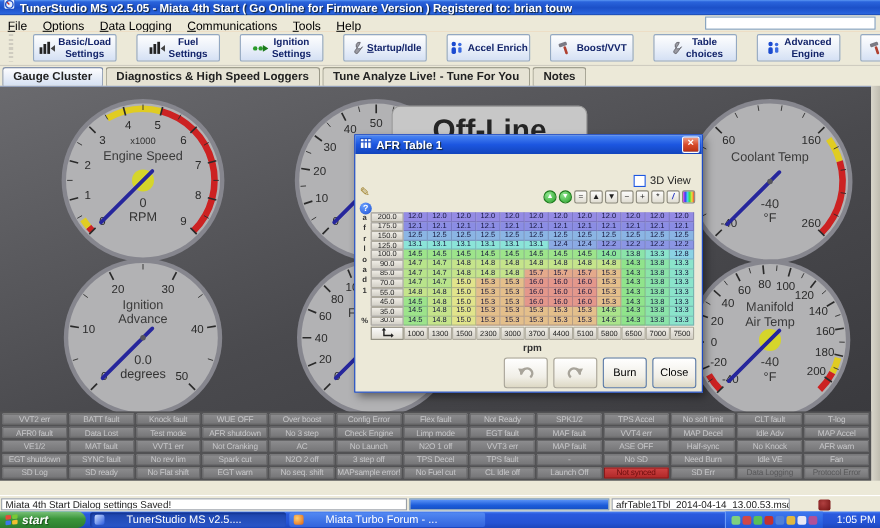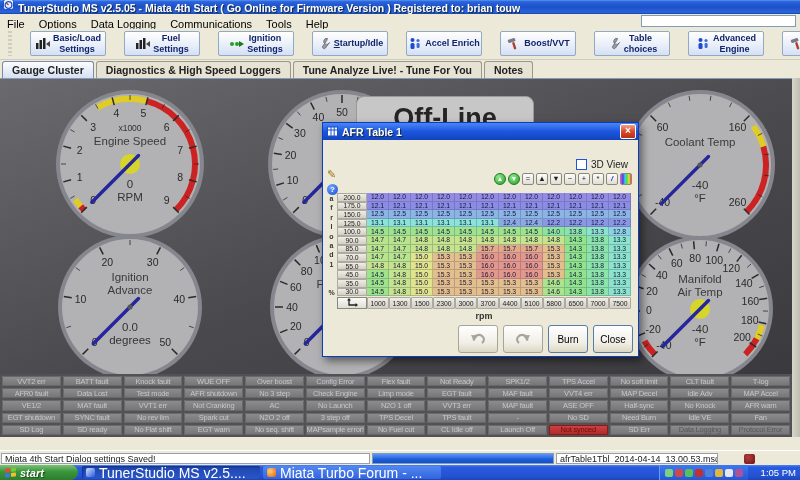--- a/index.html
+++ b/index.html
@@ -60,22 +60,22 @@
   #sb-icon{position:absolute;left:744px;top:3px;width:11px;height:10px;background:radial-gradient(circle at 40% 35%,#b04040,#701212);border-radius:2px;}
   #taskbar{position:absolute;left:0;top:465px;width:100%;height:15px;
     background:linear-gradient(180deg,#4d84f4 0%,#2a5ade 15%,#2453d4 70%,#1c46bc 100%);}
   #startbtn{position:absolute;left:0;top:0;height:15px;width:78px;
     background:linear-gradient(180deg,#79c279,#3a953a 45%,#2c7e2e);border-radius:0 8px 8px 0;display:flex;align-items:center;
     gap:4px;padding-left:5px;box-sizing:border-box;color:#fff;font-weight:bold;font-style:italic;font-size:11px;
     text-shadow:1px 1px 1px #1a4a1a;cursor:pointer;}
   #winflag{display:inline-grid;grid-template-columns:5px 5px;gap:1px;transform:skewY(-6deg);}
   #winflag i{width:5px;height:4px;border-radius:1px;}
   #tasks{position:absolute;left:82px;top:1px;display:flex;gap:3px;}
-  .task{width:178px;height:13px;border-radius:2px;display:flex;align-items:center;gap:4px;padding:0 4px;box-sizing:border-box;
-    color:#fff;font-size:14px;white-space:nowrap;overflow:hidden;cursor:pointer;background:linear-gradient(180deg,#5288f2,#3264dd);}
+  .task{width:178px;height:13px;border-radius:2px;display:flex;align-items:center;gap:20px;padding:0 4px;box-sizing:border-box;
+    color:#fff;font-size:10px;white-space:nowrap;overflow:hidden;cursor:pointer;background:linear-gradient(180deg,#5288f2,#3264dd);}
   .task.active{background:linear-gradient(180deg,#1e45ad,#2a56c8);box-shadow:inset 1px 1px 2px #12308a;}
   .task-ic{flex:0 0 9px;height:9px;border-radius:2px;}
   #tray{position:absolute;right:52px;top:0;height:15px;display:flex;align-items:center;gap:2px;padding:0 5px;
     background:linear-gradient(180deg,#3d78f0,#2258d8);border-left:1px solid #6a9af8;}
   .tray-ic{width:8px;height:8px;border-radius:2px;display:inline-block;}
   #clock{position:absolute;right:4px;top:0;height:15px;line-height:15px;color:#fff;font-size:9.5px;}
   
   #dialog{position:absolute;left:322px;top:122px;width:315px;height:233px;background:#ece9d8;
     border:1px solid #0a3cc2;box-shadow:3px 4px 8px rgba(0,0,0,0.5);z-index:10;}
   .dlg-title{height:17px;background:linear-gradient(180deg,#4a86f4 0%,#1c56e0 50%,#1244bc 100%);

